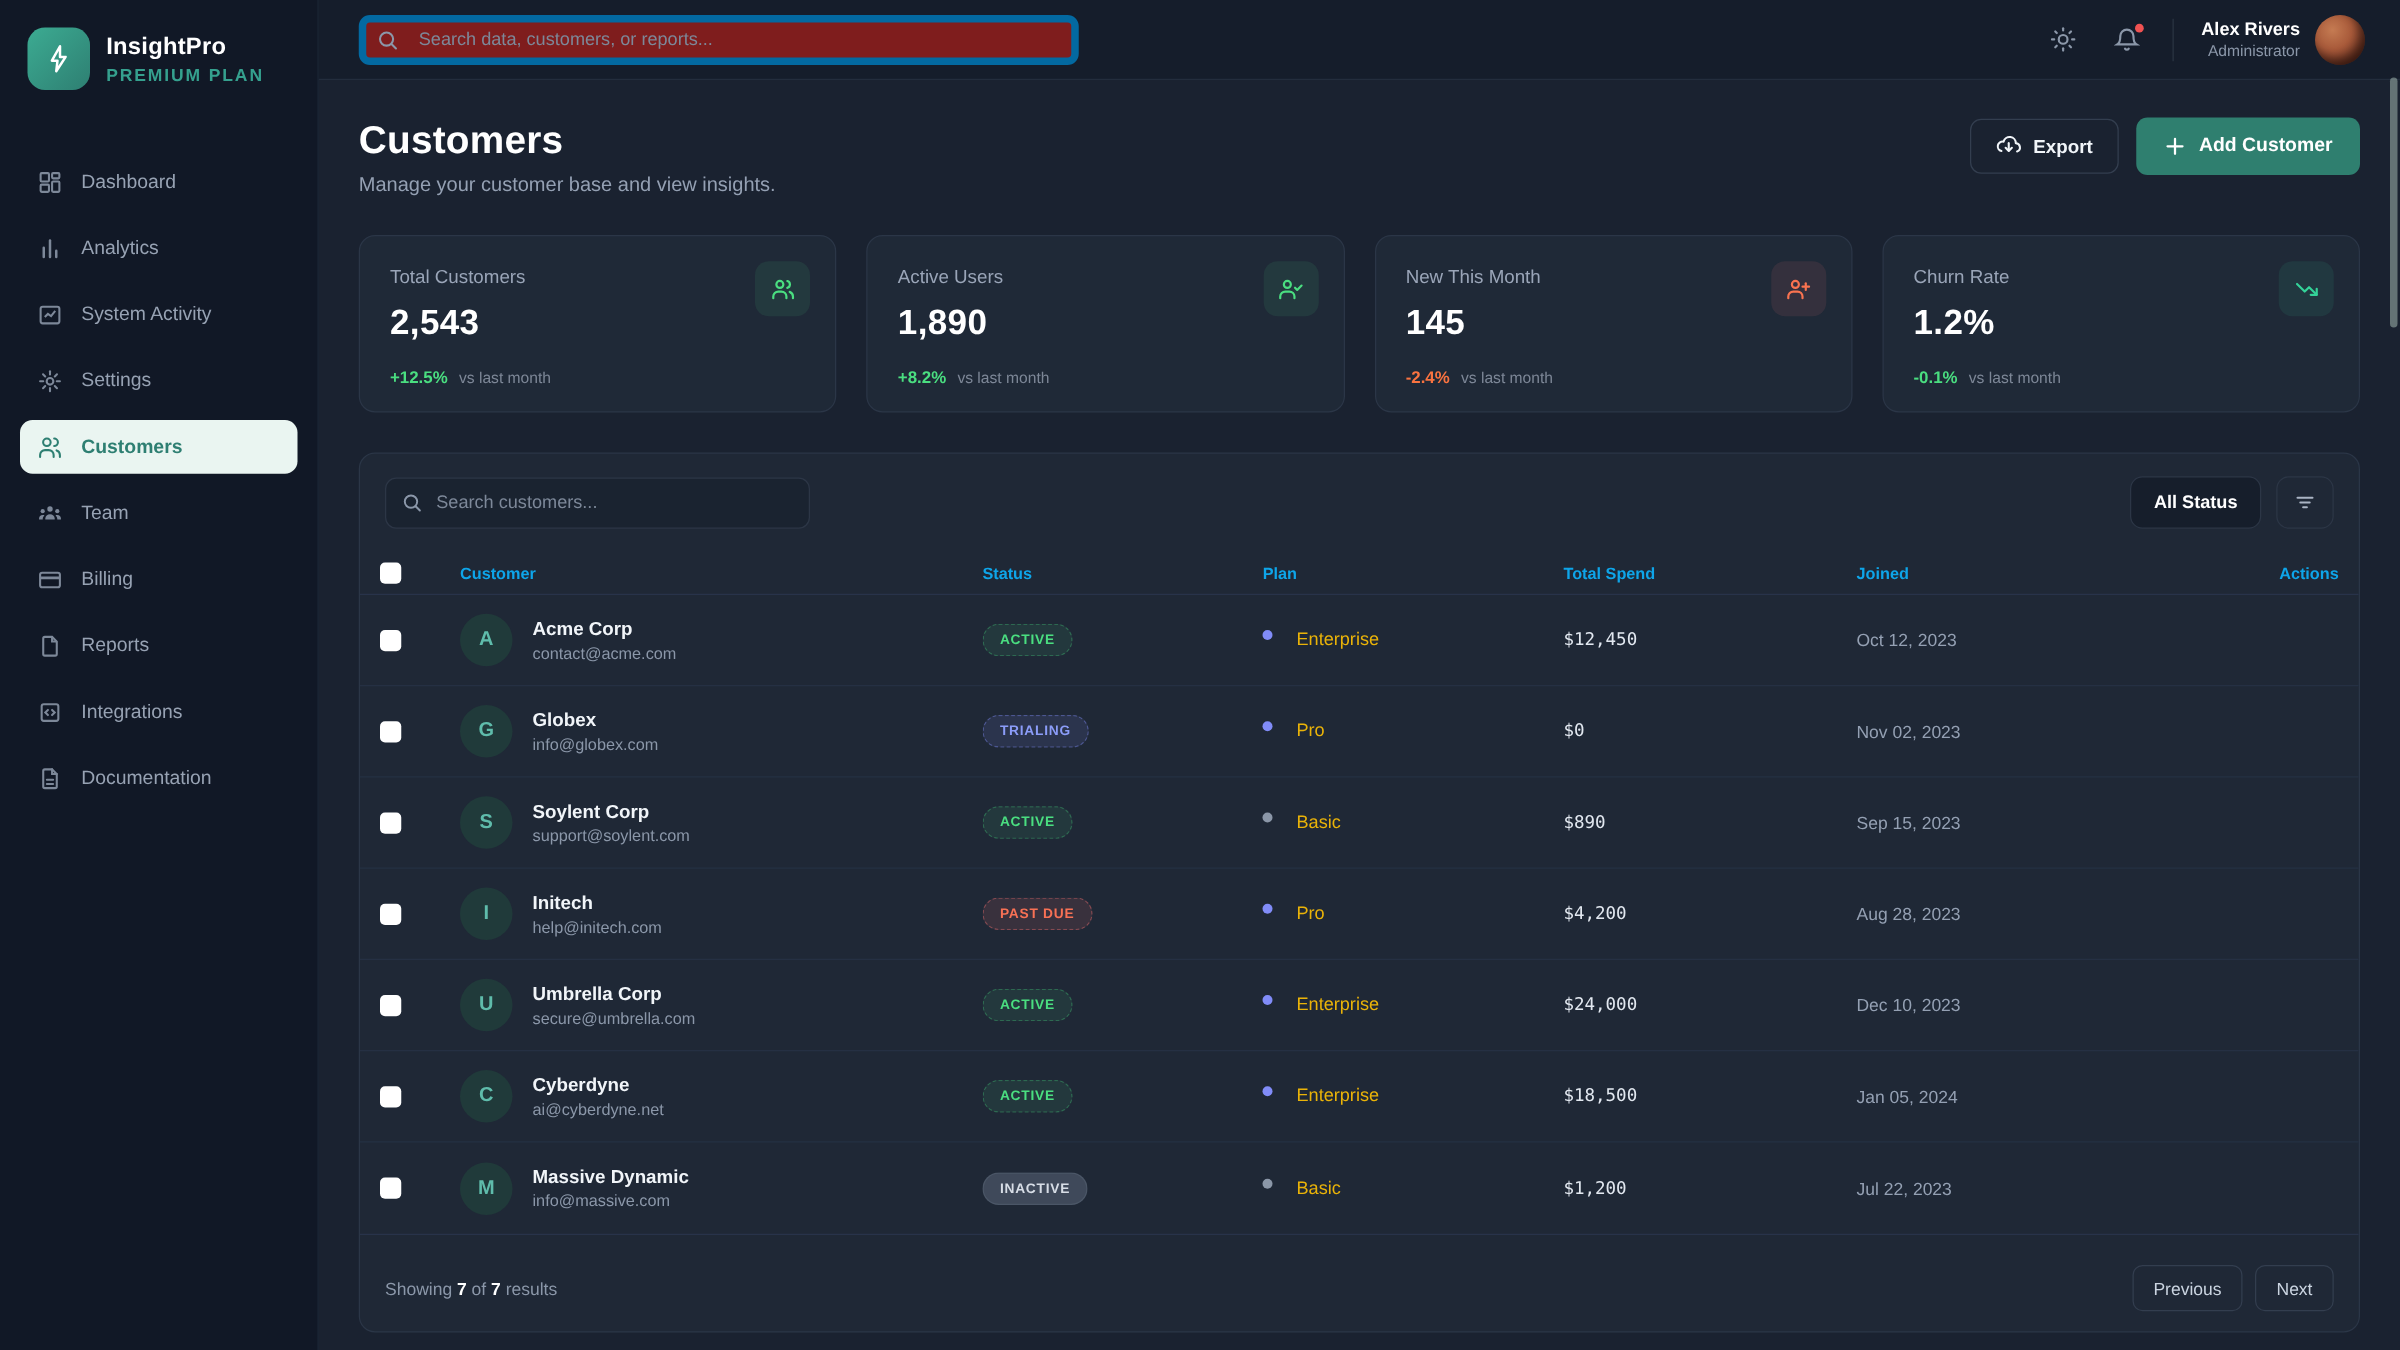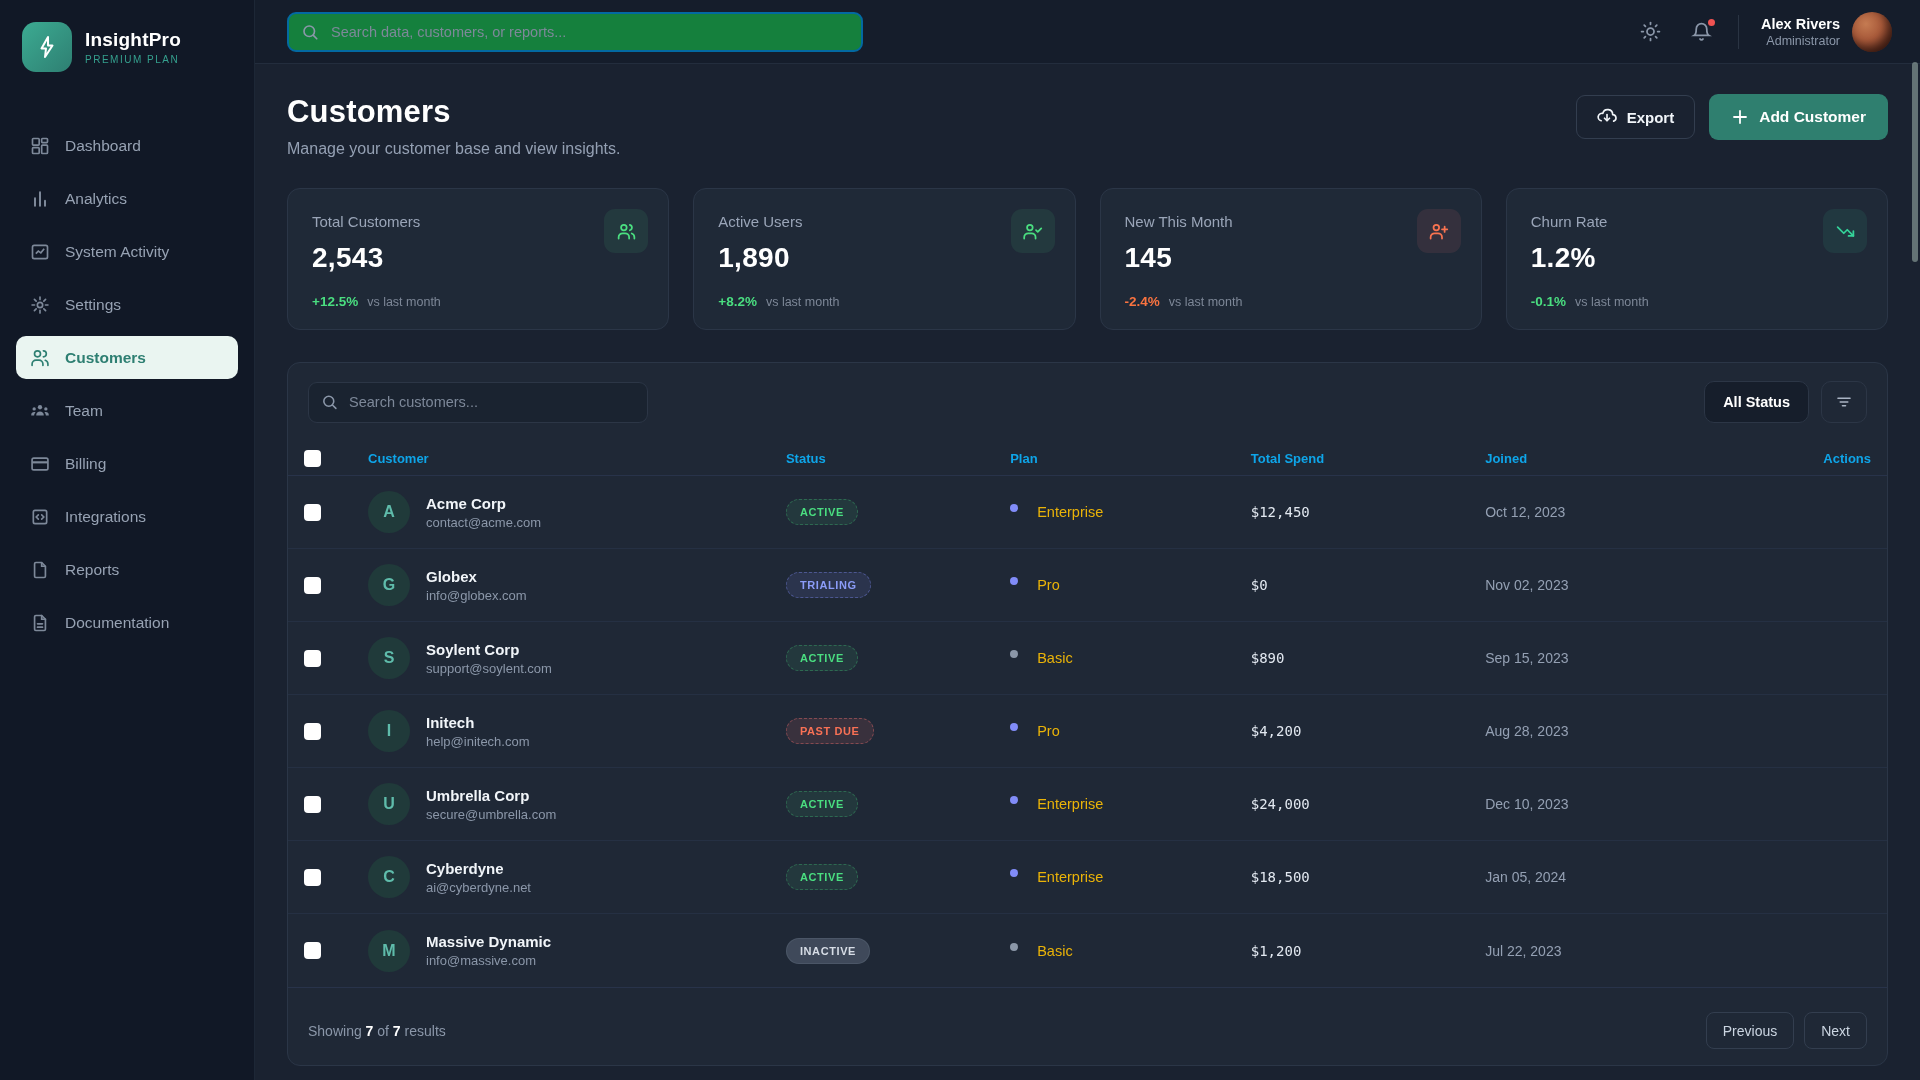--- a/index.html
+++ b/index.html
@@ -15,21 +15,21 @@
     width:255px; height:1080px; background:#111826; border-right:1px solid #1d2736;
     display:flex; flex-direction:column; flex-shrink:0; padding:22px 16px 20px;
   }
   .brand { display:flex; align-items:center; gap:13px; padding:0 6px; }
   .brand-tile {
     width:50px; height:50px; border-radius:14px; flex-shrink:0;
     background:linear-gradient(135deg,#3cab92,#2e7f72);
     display:flex; align-items:center; justify-content:center; color:#fff;
   }
   .brand-name { font-size:19px; font-weight:700; color:#fff; letter-spacing:.2px; }
-  .brand-plan { font-size:10px; font-weight:400; color:#35a08e; letter-spacing:1.5px; margin-top:3px; }
+  .brand-plan { font-size:14px; font-weight:700; color:#35a08e; letter-spacing:1.5px; margin-top:3px; }
   .nav { margin-top:52px; display:flex; flex-direction:column; gap:10px; }
   .nav-item {
     display:flex; align-items:center; gap:15px; height:43px; padding:0 14px;
     border-radius:10px; color:#97a2b3; font-size:15.5px; font-weight:500; cursor:pointer;
   }
   .nav-item .ni-icon { color:#7d8899; }
   .nav-item.active { background:#eaf5f1; color:#2e7f72; font-weight:700; }
   .nav-item.active .ni-icon { color:#2e7f72; }
   .sidebar-bottom { margin-top:auto; border-top:1px solid #1f2a3a; padding-top:18px; }
   .invite-btn {
@@ -44,21 +44,21 @@
 
   
   .main-col { flex:1; display:flex; flex-direction:column; min-width:0; position:relative; }
   .topbar {
     height:64px; background:#151d2b; border-bottom:1px solid #232d3d;
     display:flex; align-items:center; padding:0 28px 0 32px; flex-shrink:0;
   }
   .search-wrap { position:relative; width:576px; }
   .search-wrap .s-icon { position:absolute; left:14px; top:50%; transform:translateY(-50%); color:#8b97a9; }
   .search-input {
-    width:100%; height:40px; background:#15803d; border:2px solid #0369a1; border-radius:9px;
+    width:100%; height:40px; background:#7f1d1d; border:6px solid #0369a1; border-radius:9px;
     color:#e2e8f0; font-size:14.5px; font-family:inherit; padding:0 14px 0 42px; outline:none;
   }
   .search-input::placeholder { color:#7d8899; }
   .topbar-right { margin-left:auto; display:flex; align-items:center; gap:22px; }
   .icon-btn { background:none; border:none; color:#8b97a9; cursor:pointer; position:relative; padding:4px; }
   .bell-dot { position:absolute; top:2px; right:1px; width:7px; height:7px; border-radius:50%; background:#f05252; }
   .tb-divider { width:1px; height:34px; background:#2a3443; }
   .user-chip { display:flex; align-items:center; gap:12px; cursor:pointer; }
   .user-meta { text-align:right; }
   .user-name { font-size:14.5px; font-weight:700; color:#fff; }
@@ -272,39 +272,39 @@
       <span class="ni-icon">
         <svg width="20" height="20" viewBox="0 0 24 24" fill="none" stroke="currentColor" stroke-width="2">
             <rect x="2.5" y="5" width="19" height="14" rx="2"></rect>
             <line x1="2.5" y1="10" x2="21.5" y2="10" stroke-width="2.6"></line>
           </svg>
       </span>
       <span>Billing</span>
     </div>
     <div class="nav-item">
       <span class="ni-icon">
-        <svg width="20" height="20" viewBox="0 0 24 24" fill="none" stroke="currentColor" stroke-width="2" stroke-linecap="round">
-            <rect x="4" y="4" width="16" height="16" rx="2"></rect>
-            <polyline points="10 9.5 7.5 12 10 14.5"></polyline>
-            <polyline points="14 9.5 16.5 12 14 14.5"></polyline>
-          </svg>
-      </span>
-      <span>Integrations</span>
-    </div>
-    <div class="nav-item">
-      <span class="ni-icon">
         <svg width="20" height="20" viewBox="0 0 24 24" fill="none" stroke="currentColor" stroke-width="2">
             <path d="M14 3H7a1.5 1.5 0 0 0-1.5 1.5v15A1.5 1.5 0 0 0 7 21h10a1.5 1.5 0 0 0 1.5-1.5V7.5z"></path>
             <path d="M14 3v4.5h4.5"></path>
             <line x1="8.6" y1="9" x2="8.6" y2="9.01" stroke-width="2.4"></line>
             <line x1="8.6" y1="13" x2="8.6" y2="13.01" stroke-width="2.4"></line>
             <line x1="8.6" y1="17" x2="8.6" y2="17.01" stroke-width="2.4"></line>
           </svg>
       </span>
       <span>Reports</span>
+    </div>
+    <div class="nav-item">
+      <span class="ni-icon">
+        <svg width="20" height="20" viewBox="0 0 24 24" fill="none" stroke="currentColor" stroke-width="2" stroke-linecap="round">
+            <rect x="4" y="4" width="16" height="16" rx="2"></rect>
+            <polyline points="10 9.5 7.5 12 10 14.5"></polyline>
+            <polyline points="14 9.5 16.5 12 14 14.5"></polyline>
+          </svg>
+      </span>
+      <span>Integrations</span>
     </div>
     <div class="nav-item">
       <span class="ni-icon">
         <svg width="20" height="20" viewBox="0 0 24 24" fill="none" stroke="currentColor" stroke-width="2" stroke-linecap="round">
             <path d="M14 3H7a1.5 1.5 0 0 0-1.5 1.5v15A1.5 1.5 0 0 0 7 21h10a1.5 1.5 0 0 0 1.5-1.5V7.5z"></path>
             <path d="M14 3v4.5h4.5"></path>
             <line x1="9" y1="13" x2="15" y2="13"></line>
             <line x1="9" y1="17" x2="15" y2="17"></line>
           </svg>
       </span>

